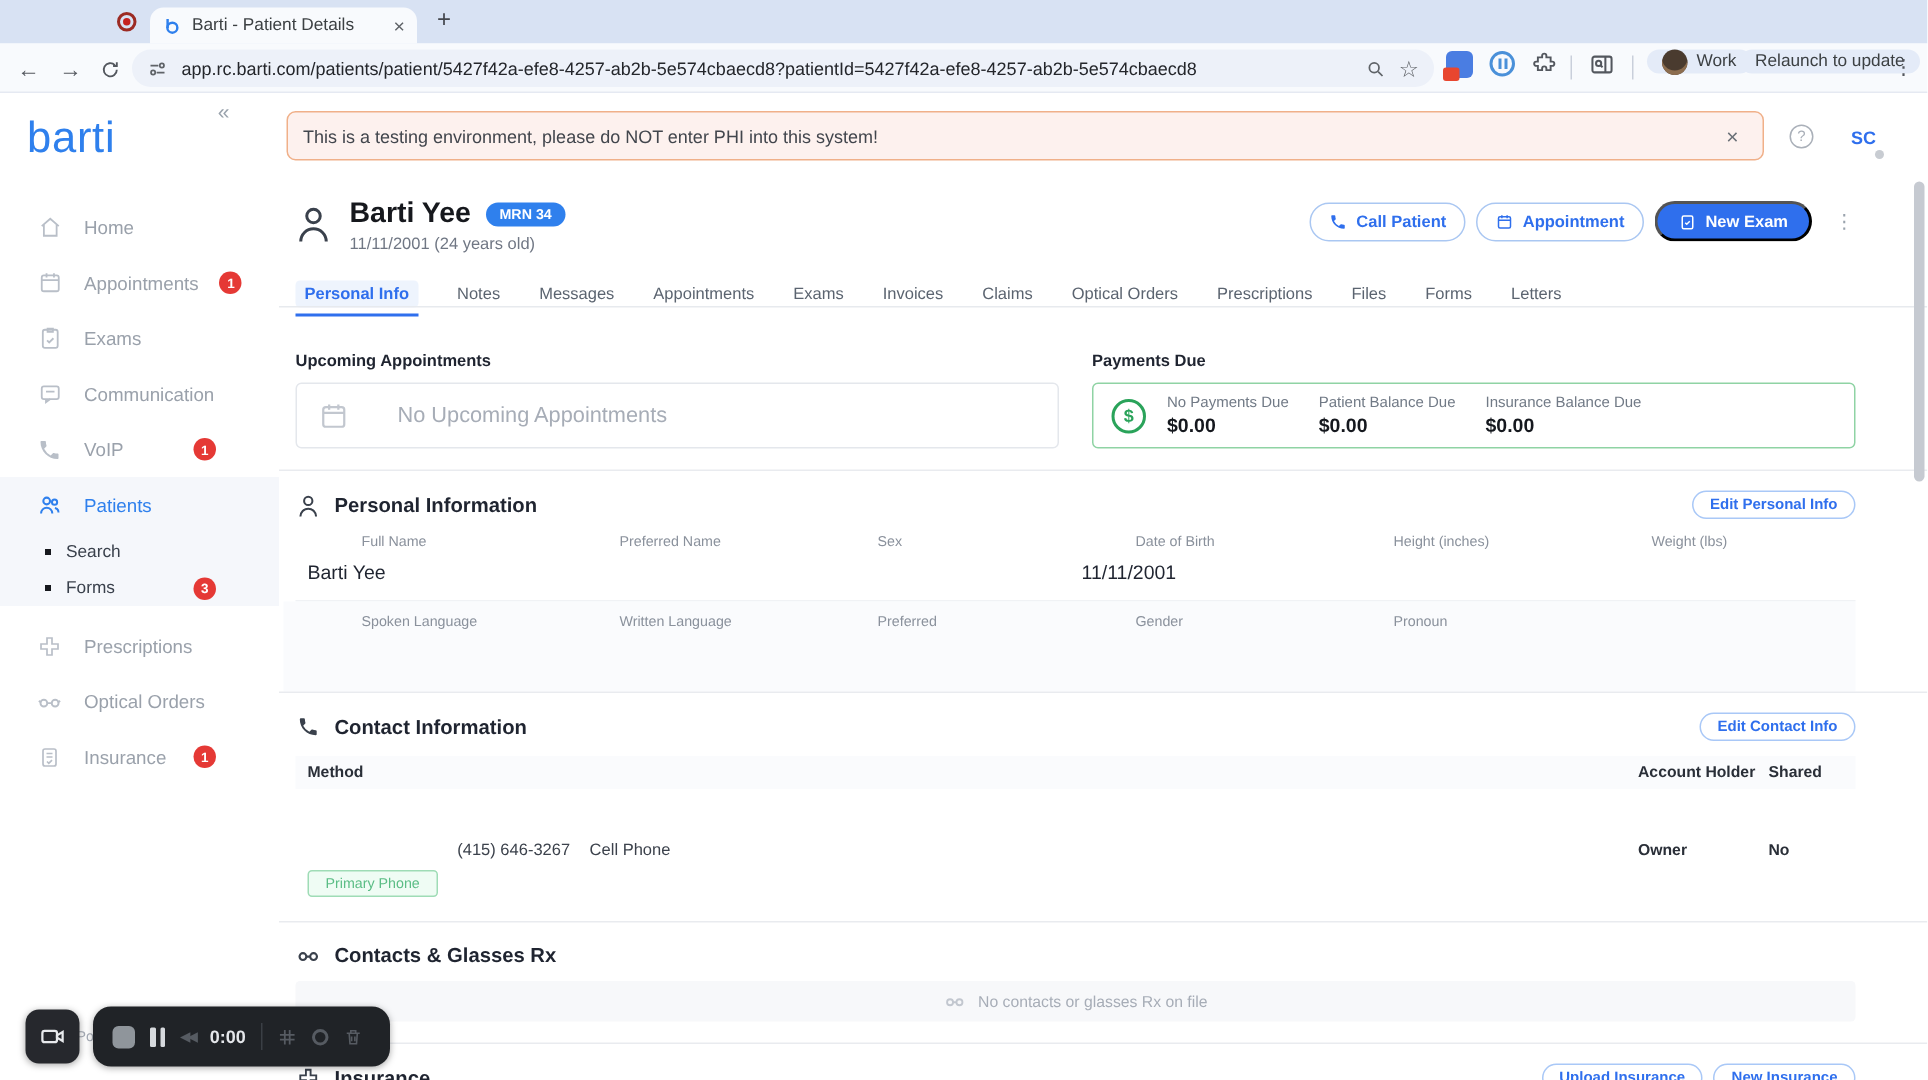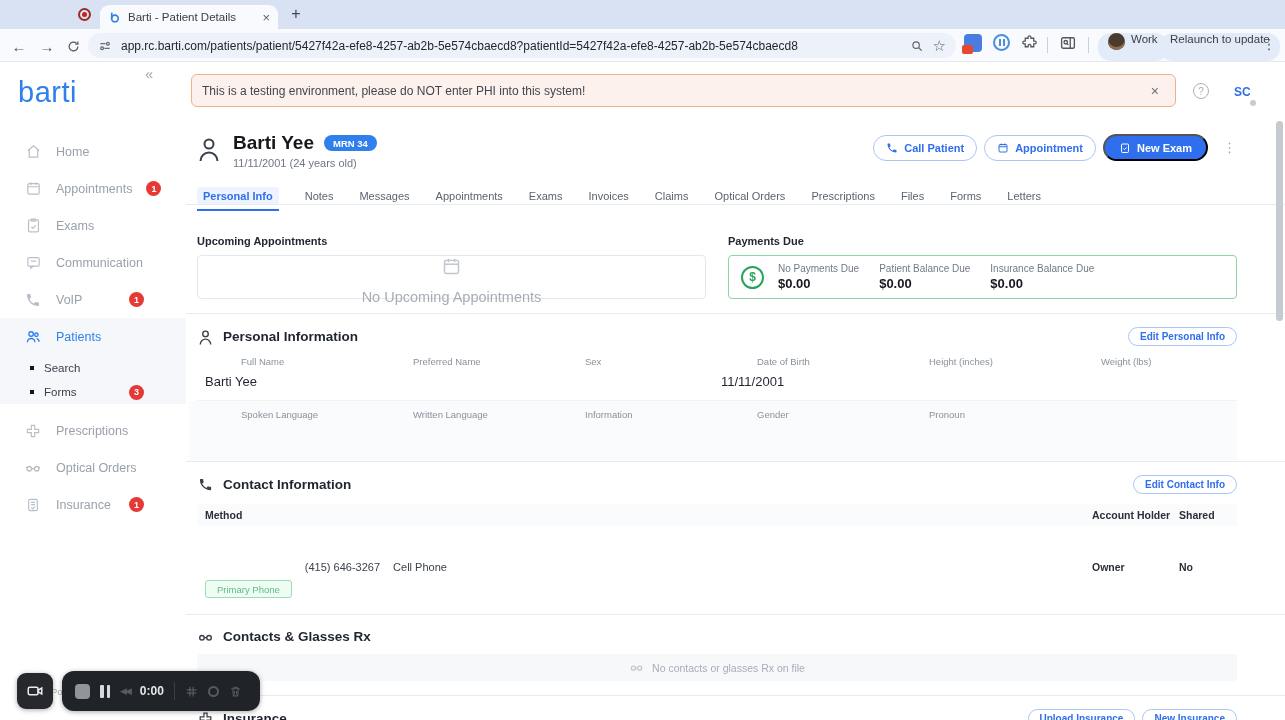--- a/index.html
+++ b/index.html
@@ -14,21 +14,21 @@
   .tab-title{flex:1;white-space:nowrap;overflow:hidden;text-overflow:ellipsis;}
   .tab-close{color:#5f6368;font-size:13px;line-height:1;}
   .newtab{position:absolute;left:286px;top:4px;font-size:16px;color:#44474d;width:20px;height:20px;display:flex;align-items:center;justify-content:center;}
   .toolbar{position:absolute;top:29px;left:0;right:0;height:33px;background:#f8fafd;border-bottom:1px solid #e5e9f2;box-sizing:border-box;}
   .navbtn{position:absolute;top:6px;width:22px;height:22px;display:flex;align-items:center;justify-content:center;color:#53575e;font-size:15px;}
   .omnibox{position:absolute;left:88px;top:4px;width:868px;height:25px;border-radius:13px;background:#edf1f9;display:flex;align-items:center;gap:9px;padding:0 10px;box-sizing:border-box;}
   .url{flex:1;font-size:12px;color:#24262b;white-space:nowrap;overflow:hidden;}
   .obx-ic{color:#5f6368;display:flex;align-items:center;}
   .extwrap{position:absolute;top:5px;display:flex;align-items:center;}
   .vsep{position:absolute;top:8px;width:1px;height:16px;background:#c9cfdb;}
-  .chip{position:absolute;top:4px;height:28px;border-radius:13px;background:#e4ebf8;display:flex;gap:6px;padding:0 10px;font-size:11.5px;color:#3c4043;box-sizing:border-box;}
+  .chip{position:absolute;top:4px;height:16px;border-radius:13px;background:#e4ebf8;display:flex;align-items:center;gap:6px;padding:0 10px;font-size:11.5px;color:#3c4043;box-sizing:border-box;}
   .avatar-mini{width:17px;height:17px;border-radius:50%;background:#4a3b2f;box-shadow:inset 0 -3px 0 #8c6d4f;}
   .menu-dots{position:absolute;top:7px;font-size:14px;color:#53575e;}
 
   
   .app{position:absolute;top:62px;left:0;right:0;bottom:0;display:flex;background:#fff;}
   .sidebar{width:186px;position:relative;flex-shrink:0;}
   .collapse{position:absolute;top:4px;right:33px;color:#9aa3ad;font-size:14px;}
   .logo{margin:14px 0 0 18px;font-size:29px;font-weight:500;color:#2f80ed;letter-spacing:.5px;}
   .nav{margin-top:24px;}
   .nav-item{height:37px;display:flex;align-items:center;gap:14px;padding:0 42px 0 24px;color:#9aa1ab;font-size:12.5px;}
@@ -62,21 +62,21 @@
   .tabs{position:absolute;left:11px;top:125px;display:flex;gap:26px;font-size:11px;color:#5b6470;align-items:center;}
   .ptab{white-space:nowrap;}
   .ptab.active{color:#2f6fed;font-weight:bold;background:#eef4fd;padding:3px 6px;border-radius:3px;position:relative;}
   .ptab.active::after{content:"";position:absolute;left:0;right:0;bottom:-6px;height:2px;background:#2f6fed;}
   .tabs-rule{position:absolute;left:0;right:0;top:142px;height:1px;background:#e7eaee;}
 
   .content{position:absolute;left:11px;right:48px;top:143px;bottom:0;}
   .ov-row{display:flex;gap:22px;margin-top:30px;}
   .ov-col{flex:1;}
   .ov-label{font-size:11px;font-weight:bold;color:#1f2430;margin-bottom:8px;}
-  .upc-box{height:44px;border:1px solid #e4e7ec;border-radius:4px;display:flex;align-items:center;gap:12px;padding:0 14px;box-sizing:border-box;flex-direction:column;}
+  .upc-box{height:44px;border:1px solid #e4e7ec;border-radius:4px;display:flex;align-items:center;gap:32px;padding:0 14px;box-sizing:border-box;}
   .upc-box span{font-size:14.5px;color:#a7adb7;}
   .pay-box{height:44px;border:1px solid #8fd3a4;border-radius:4px;display:flex;align-items:center;gap:14px;padding:0 12px;box-sizing:border-box;}
   .dollar{width:23px;height:23px;border-radius:50%;border:2px solid #2aa35a;color:#2aa35a;font-size:12px;font-weight:bold;display:flex;align-items:center;justify-content:center;box-sizing:border-box;flex-shrink:0;}
   .pay-col{margin-right:6px;}
   .pay-col .pl{font-size:10px;color:#717a86;}
   .pay-col .pv{font-size:13px;font-weight:bold;color:#15181e;margin-top:2px;}
   .divider{height:1px;background:#e9ebef;margin:14px -48px 0 -11px;}
 
   .sec-head{display:flex;align-items:center;gap:9px;margin-top:13px;}
   .sec-icon{width:17px;height:17px;color:#3a414c;flex-shrink:0;display:flex;align-items:center;justify-content:center;}
@@ -465,21 +465,21 @@
           <div class="fgrid2">
             <div class="fcell">
                 <div class="fl">Spoken Language</div>
                 <div class="fv"></div>
               </div>
             <div class="fcell">
                 <div class="fl">Written Language</div>
                 <div class="fv"></div>
               </div>
             <div class="fcell">
-                <div class="fl">Information</div>
+                <div class="fl">Preferred</div>
                 <div class="fv"></div>
               </div>
             <div class="fcell">
                 <div class="fl">Gender</div>
                 <div class="fv"></div>
               </div>
             <div class="fcell">
                 <div class="fl">Pronoun</div>
                 <div class="fv"></div>
               </div>

